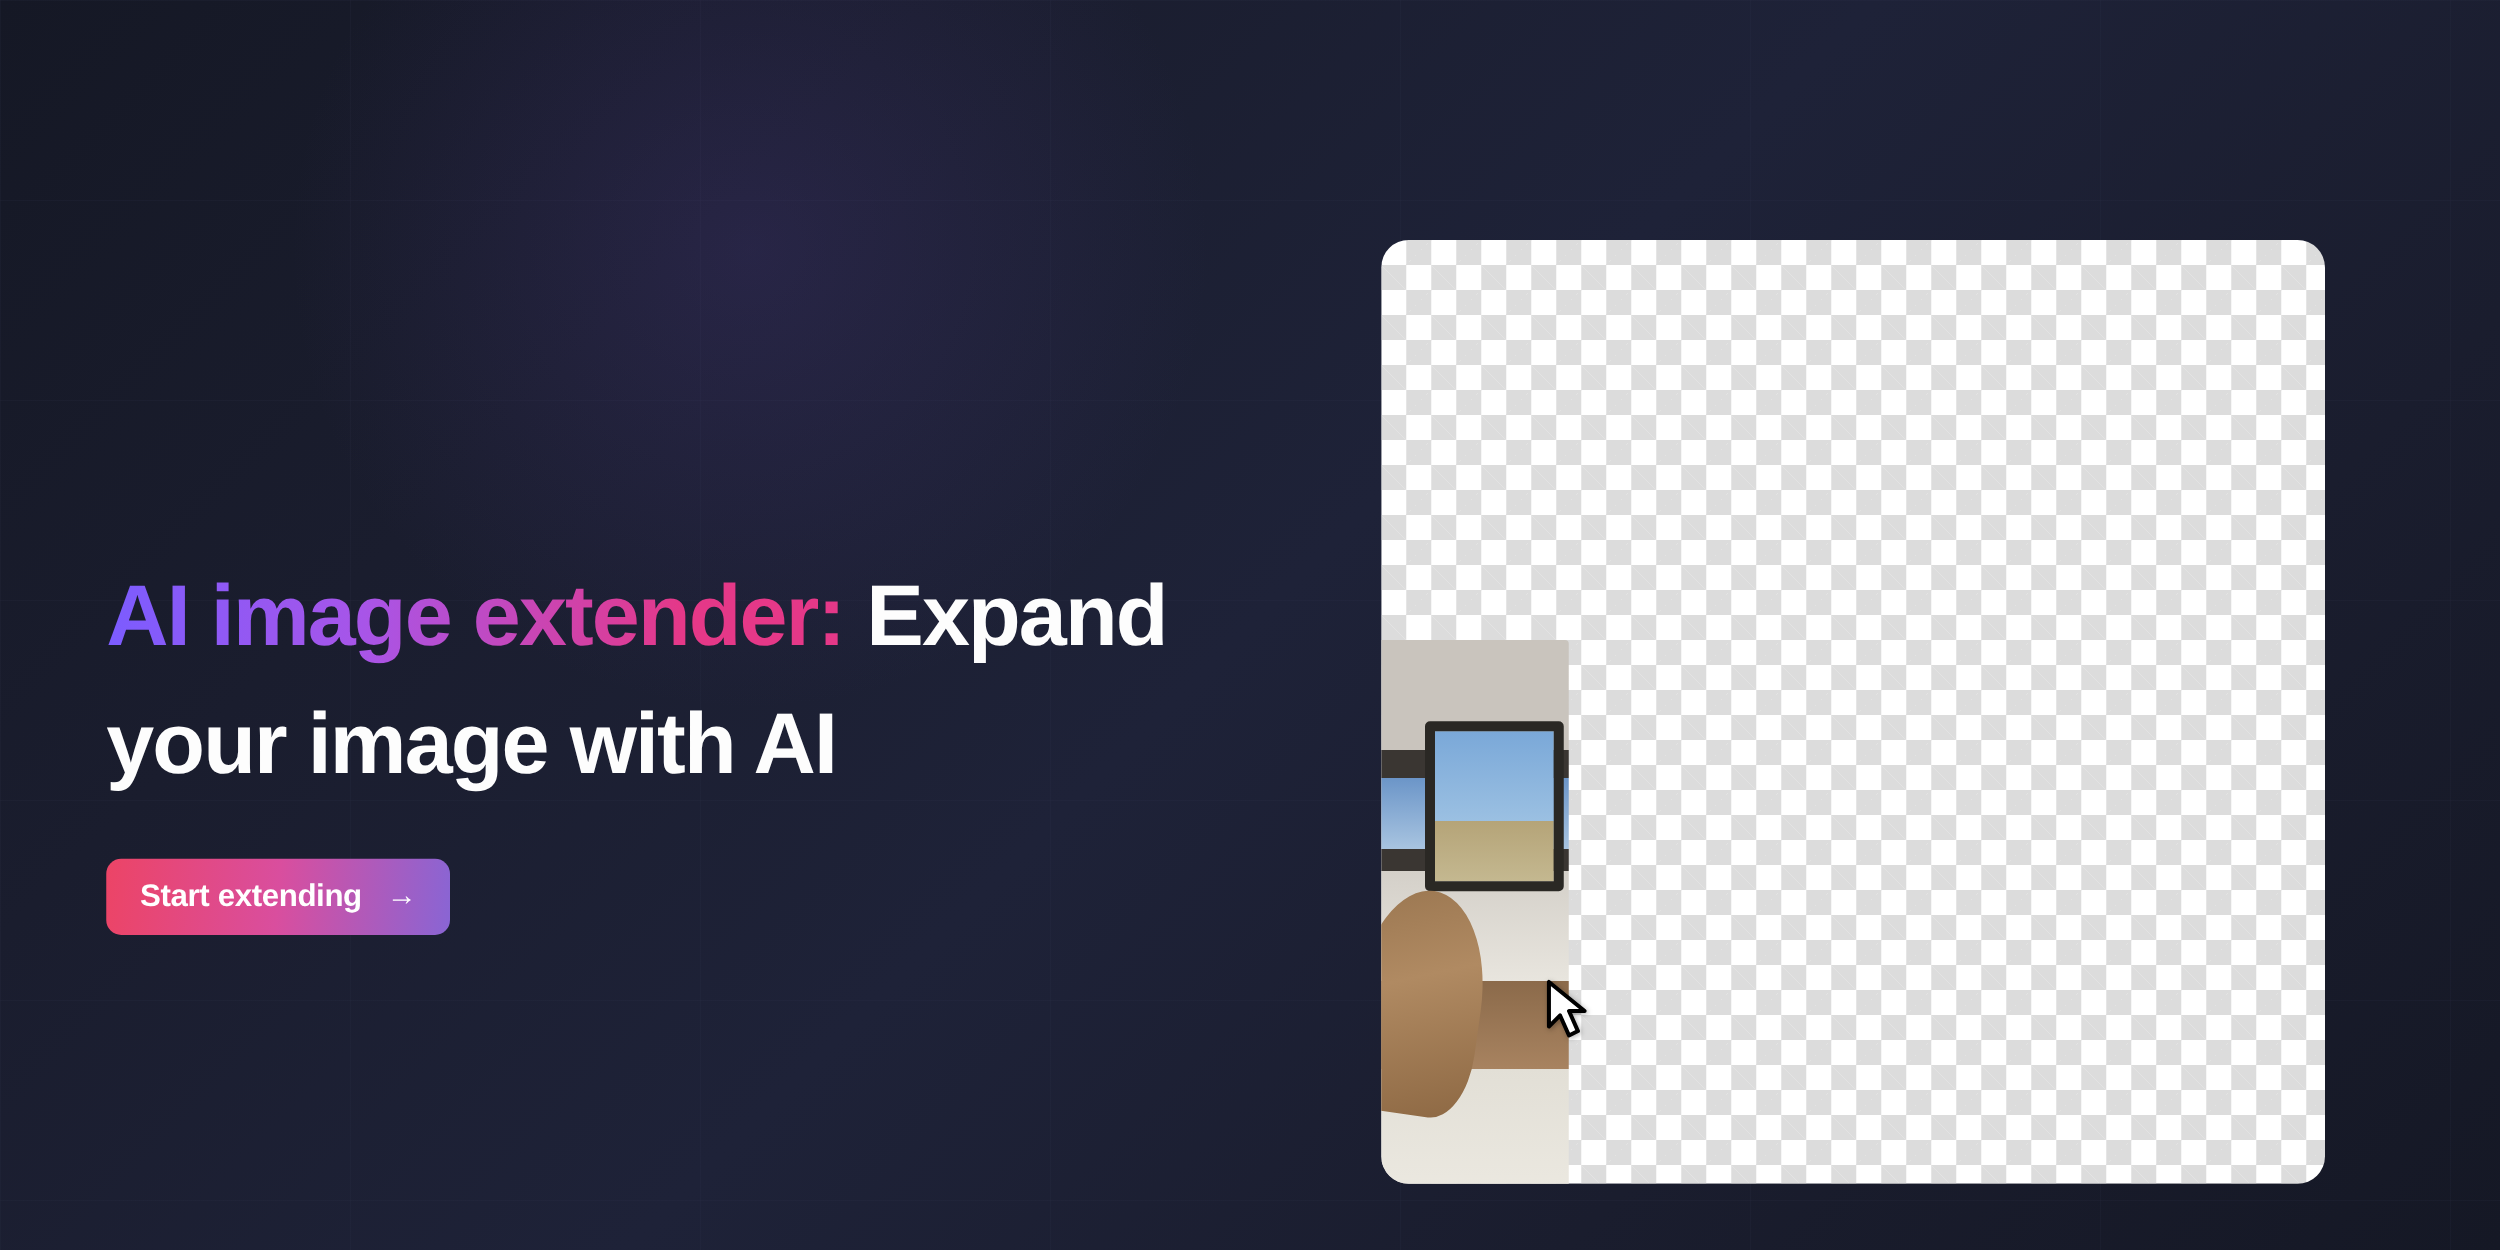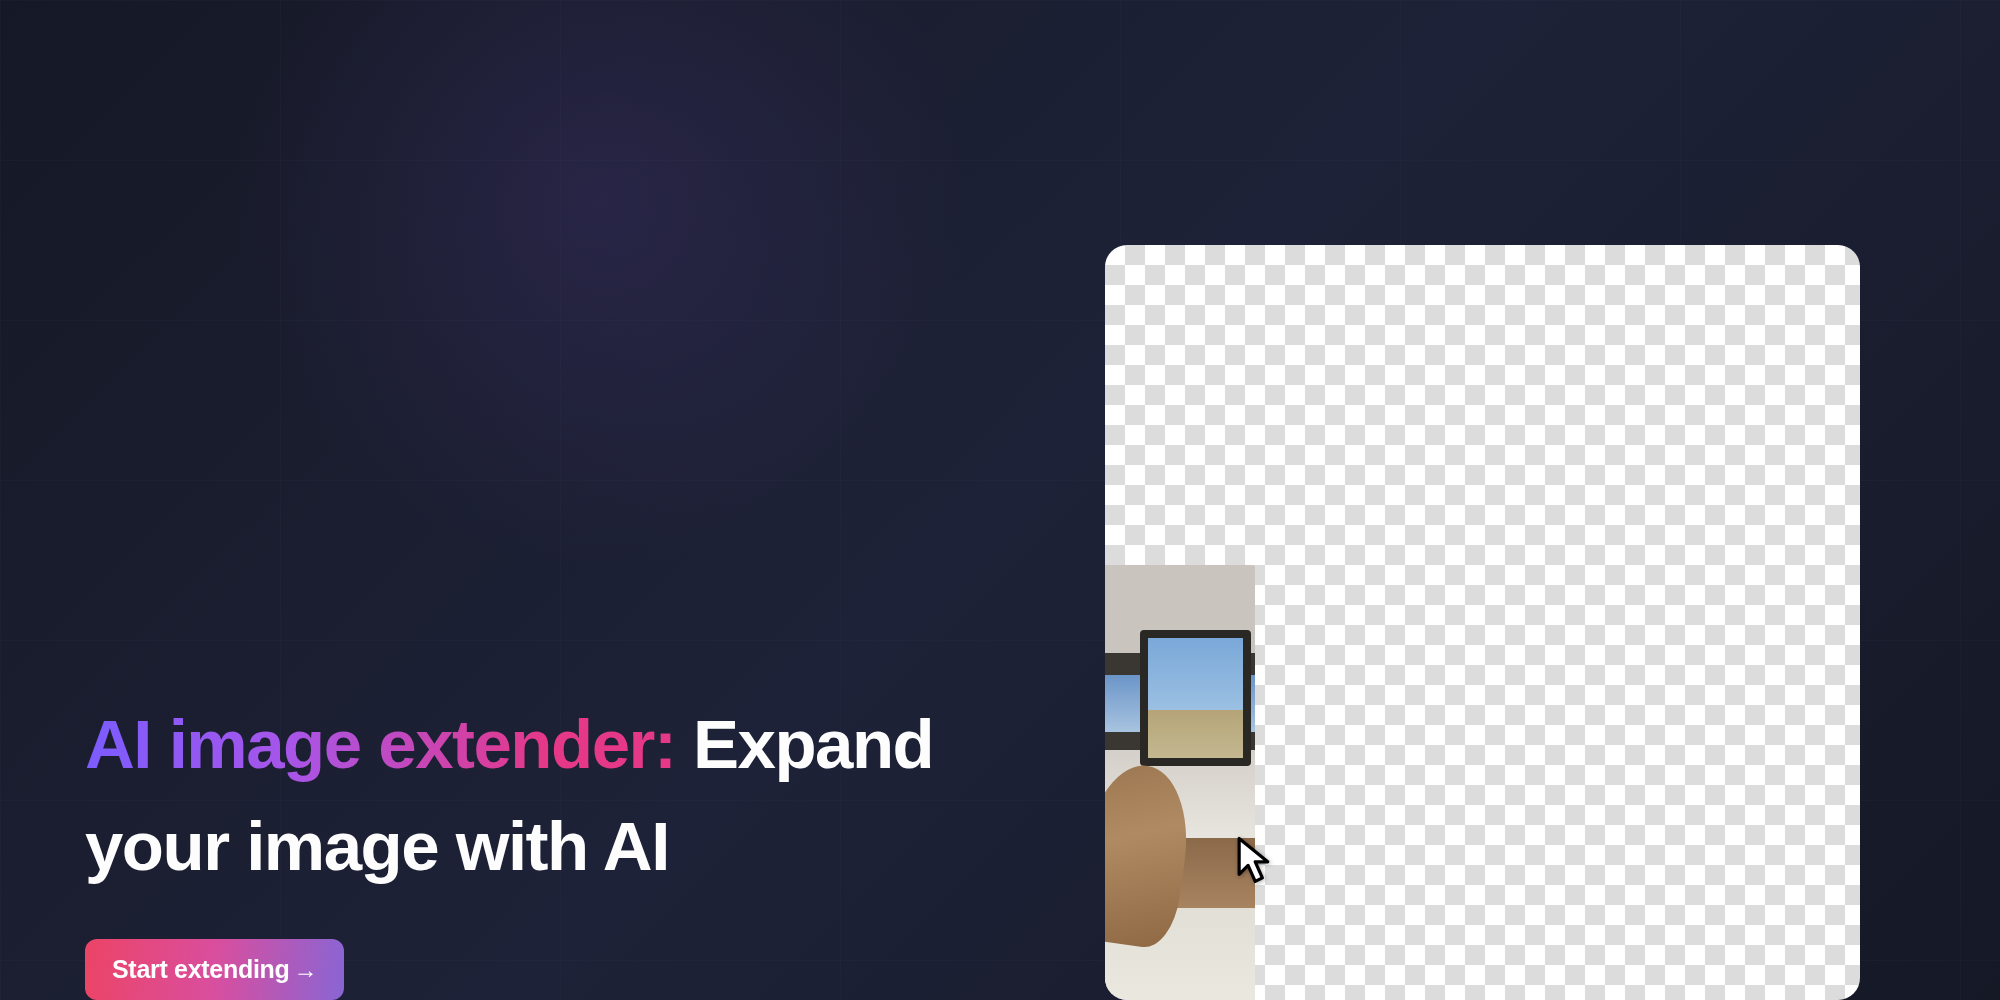--- a/index.html
+++ b/index.html
@@ -41,21 +41,21 @@
       height: 800px;
       background: radial-gradient(circle, rgba(80, 60, 140, 0.25) 0%, transparent 65%);
       pointer-events: none;
     }
     
     .container {
       display: flex;
       width: 100%;
       height: 100%;
       padding: 0 85px;
-      align-items: flex-end;
+      align-items: center;
       position: relative;
       z-index: 1;
     }
     
     .left-content {
       flex: 1;
       padding-top: 190px;
       padding-right: 60px;
       max-width: 1020px;
     }
@@ -85,21 +85,21 @@
       font-weight: 400;
       line-height: 1.36;
       color: #9ba1b0;
       margin-bottom: 82px;
       max-width: 870px;
     }
     
     .cta-button {
       display: inline-flex;
       align-items: center;
-      gap: 4px;
+      gap: 20px;
       padding: 16px 27px;
       background: linear-gradient(95deg, #ec4466 0%, #d94e9e 50%, #8965d4 100%);
       border: none;
       border-radius: 12px;
       font-size: 25px;
       font-weight: 700;
       color: #ffffff;
       cursor: pointer;
       letter-spacing: -0.3px;
     }

